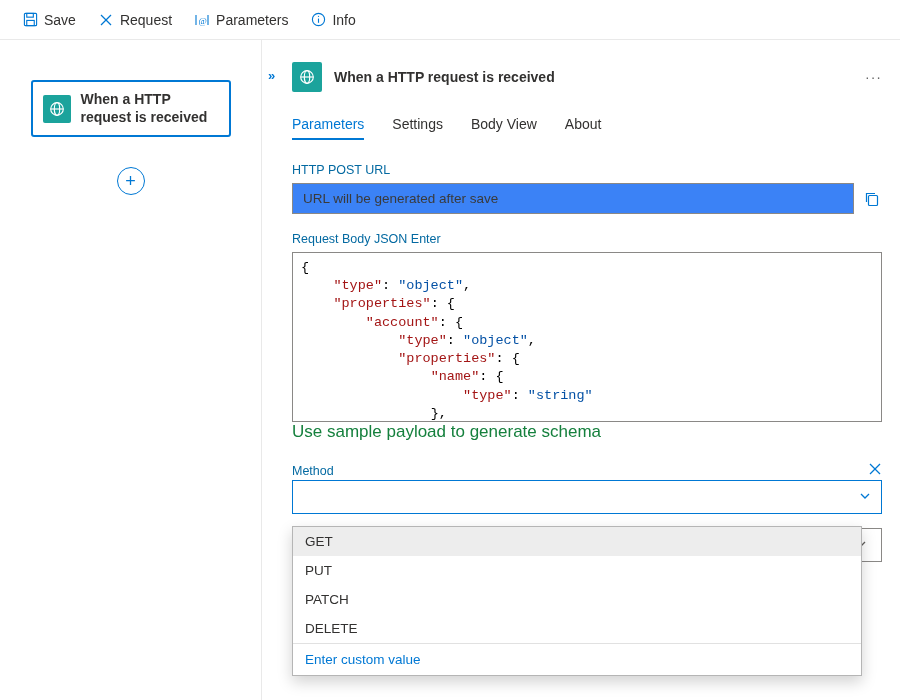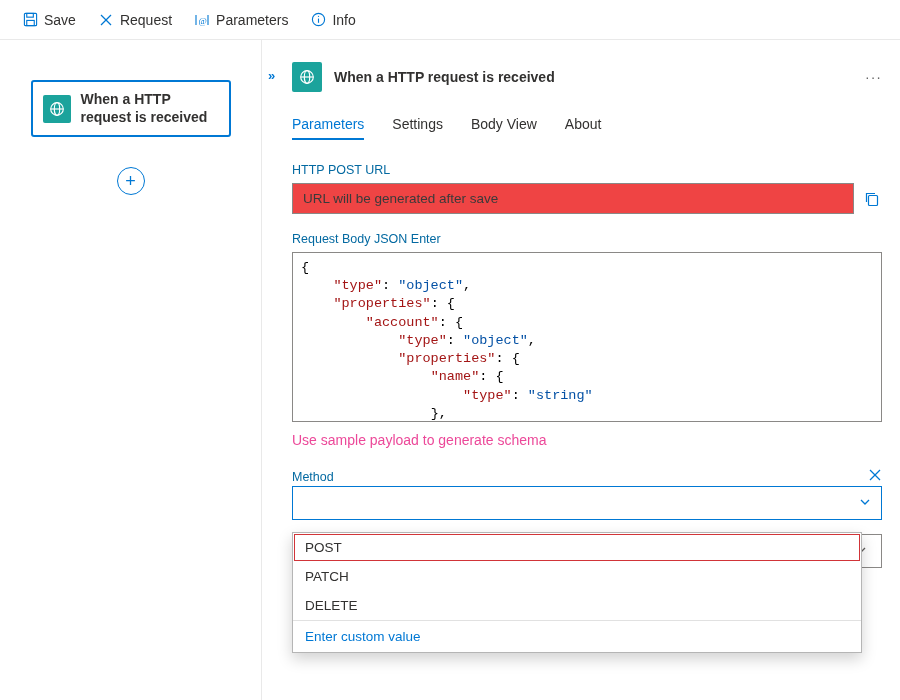--- a/index.html
+++ b/index.html
@@ -107,21 +107,21 @@
   .tab.active {
     color:#0078d4;
     border-bottom: 2px solid #0078d4;
     font-weight:400;
   }
   .field-label { font-size:12.5px; color:#0369a1; margin-bottom:6px; }
   .url-row { display:flex; gap:8px; align-items:center; margin-bottom:18px; }
   .url-box {
     flex:1;
     border:1px solid #8a8886;
-    background:#ef4444;
+    background:#3b82f6;
     color:#3a3a3a;
     padding: 7px 10px;
     font-size:13.5px;
   }
   .copy-icon { width:20px; height:20px; color:#0078d4; cursor:pointer; display:flex; align-items:center; justify-content:center; }
   .schema-section { margin-bottom:16px; }
   .schema-box {
     width:100%;
     height:170px;
     border:1px solid #8a8886;
@@ -130,21 +130,21 @@
     font-size:13.5px;
     white-space:pre;
     overflow:auto;
     line-height:1.35;
     position:relative;
   }
   .json-brace { color:#000; }
   .json-key { color:#a31515; }
   .json-punc { color:#000; }
   .json-str { color:#0451a5; }
-  .schema-link { color:#ec4899; font-size:14px; cursor:pointer; display:inline-block; margin-top:10px; }
+  .schema-link { color:#15803d; font-size:17px; cursor:pointer; display:inline-block; }
   .method-block { margin-top:20px; position:relative; }
   .method-label-row { display:flex; align-items:center; justify-content:space-between; margin-bottom:0;}
   .method-close { color:#0078d4; cursor:pointer; font-size:16px; }
   .select-box {
     width:100%;
     border:1px solid #0078d4;
     height:34px;
     display:flex; align-items:center; justify-content:flex-end;
     padding:0 10px;
     cursor:pointer;
@@ -313,21 +313,22 @@
 
       <div class="behind-select">
         <span class="chevron-down">
           <svg width="12" height="12" viewBox="0 0 12 12" fill="none" stroke="#605e5c" stroke-width="1.3">
               <polyline points="2,4 6,8 10,4"></polyline>
             </svg>
         </span>
       </div>
 
       <div class="dropdown">
-        <div class="dropdown-item highlight">POST</div>
+        <div class="dropdown-item hover">GET</div>
+        <div class="dropdown-item">PUT</div>
         <div class="dropdown-item">PATCH</div>
         <div class="dropdown-item">DELETE</div>
         <div class="dropdown-custom">Enter custom value</div>
       </div>
     </div>
 
   </div>
 </div>
 
 </body></html>

